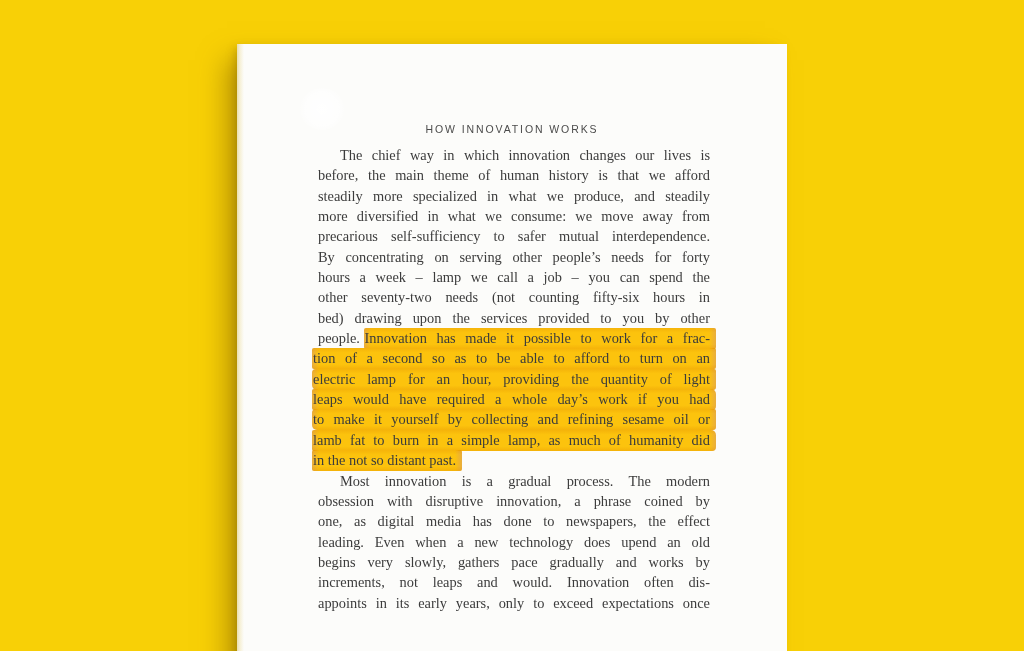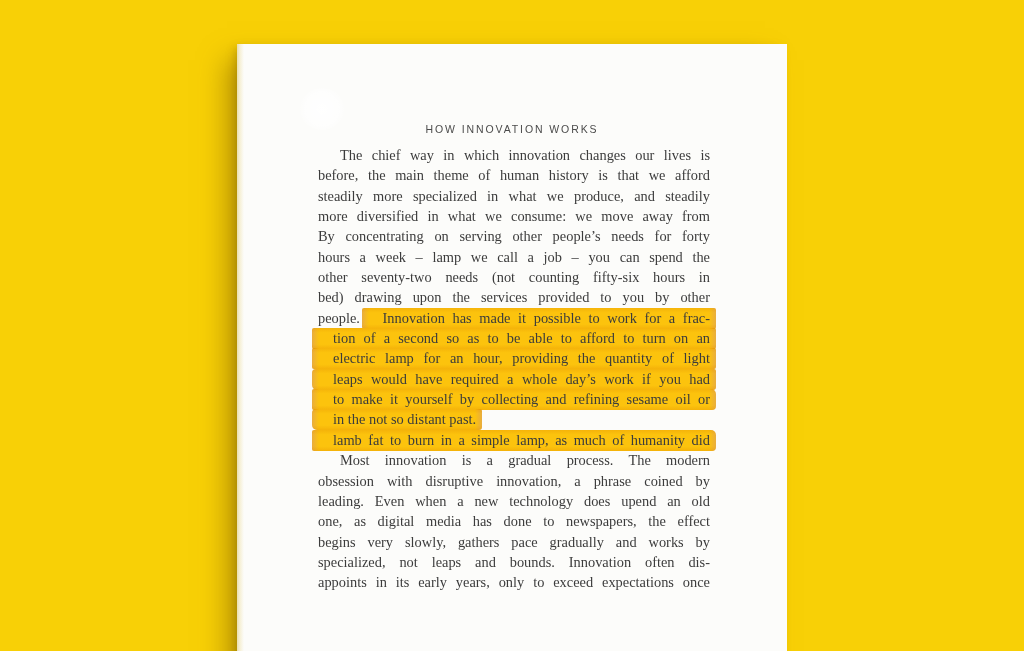--- a/index.html
+++ b/index.html
@@ -64,52 +64,53 @@
     text-align: justify;
     text-align-last: justify;
     white-space: normal;
   }
   .line.indent { padding-left: 22px; }
   .line.last { text-align-last: left; }
   .hl {
     background-image:
       linear-gradient(180deg, rgba(226,138,0,0.28) 0%, rgba(226,138,0,0) 22%, rgba(226,138,0,0) 78%, rgba(226,138,0,0.30) 100%),
       linear-gradient(90deg, rgba(226,146,0,0.75) 0px, #FCC30D 7px, #FCC30D calc(100% - 7px), rgba(226,146,0,0.75) 100%);
-    padding: 2px 6px 3px 21px;
+    padding: 2px 6px 3px 1px;
     margin: -2px -6px -3px -6px;
     border-radius: 2px;
   }
   .line:nth-child(12) .hl, .line:nth-child(14) .hl { border-radius: 4px 2px 3px 5px; margin-top: 39px; }
   .line:nth-child(13) .hl, .line:nth-child(15) .hl { border-radius: 2px 5px 4px 2px; }
 </style>
 </head>
 <body>
 
 <div class="backdrop">
   <div class="book-page">
     <div class="light-spot"></div>
     <div class="running-header">HOW INNOVATION WORKS</div>
     <div class="text-column">
         <div class="line indent"><span>The chief way in which innovation changes our lives is</span></div>
         <div class="line"><span>before, the main theme of human history is that we afford</span></div>
         <div class="line"><span>steadily more specialized in what we produce, and steadily</span></div>
         <div class="line"><span>more diversified in what we consume: we move away from</span></div>
+        <div class="line"><span>precarious self-sufficiency to safer mutual interdependence.</span></div>
         <div class="line"><span>By concentrating on serving other people’s needs for forty</span></div>
         <div class="line"><span>hours a week – lamp we call a job – you can spend the</span></div>
         <div class="line"><span>other seventy-two needs (not counting fifty-six hours in</span></div>
         <div class="line"><span>bed) drawing upon the services provided to you by other</span></div>
         <div class="line"><span>people. </span><span class="hl">Innovation has made it possible to work for a frac-</span></div>
         <div class="line"><span class="hl">tion of a second so as to be able to afford to turn on an</span></div>
         <div class="line"><span class="hl">electric lamp for an hour, providing the quantity of light</span></div>
         <div class="line"><span class="hl">leaps would have required a whole day’s work if you had</span></div>
         <div class="line"><span class="hl">to make it yourself by collecting and refining sesame oil or</span></div>
+        <div class="line"><span class="hl">lamb fat to burn in a simple lamp, as much of humanity did</span></div>
         <div class="line last"><span class="hl">in the not so distant past.</span></div>
-        <div class="line"><span class="hl">lamb fat to burn in a simple lamp, as much of humanity did</span></div>
         <div class="line indent"><span>Most innovation is a gradual process. The modern</span></div>
         <div class="line"><span>obsession with disruptive innovation, a phrase coined by</span></div>
+        <div class="line"><span>one, as digital media has done to newspapers, the effect</span></div>
         <div class="line"><span>leading. Even when a new technology does upend an old</span></div>
-        <div class="line"><span>one, as digital media has done to newspapers, the effect</span></div>
         <div class="line"><span>begins very slowly, gathers pace gradually and works by</span></div>
-        <div class="line"><span>specialized, not leaps and bounds. Innovation often dis-</span></div>
+        <div class="line"><span>increments, not leaps and would. Innovation often dis-</span></div>
         <div class="line"><span>appoints in its early years, only to exceed expectations once</span></div>
       </div>
   </div>
 </div>
 
 </body></html>

